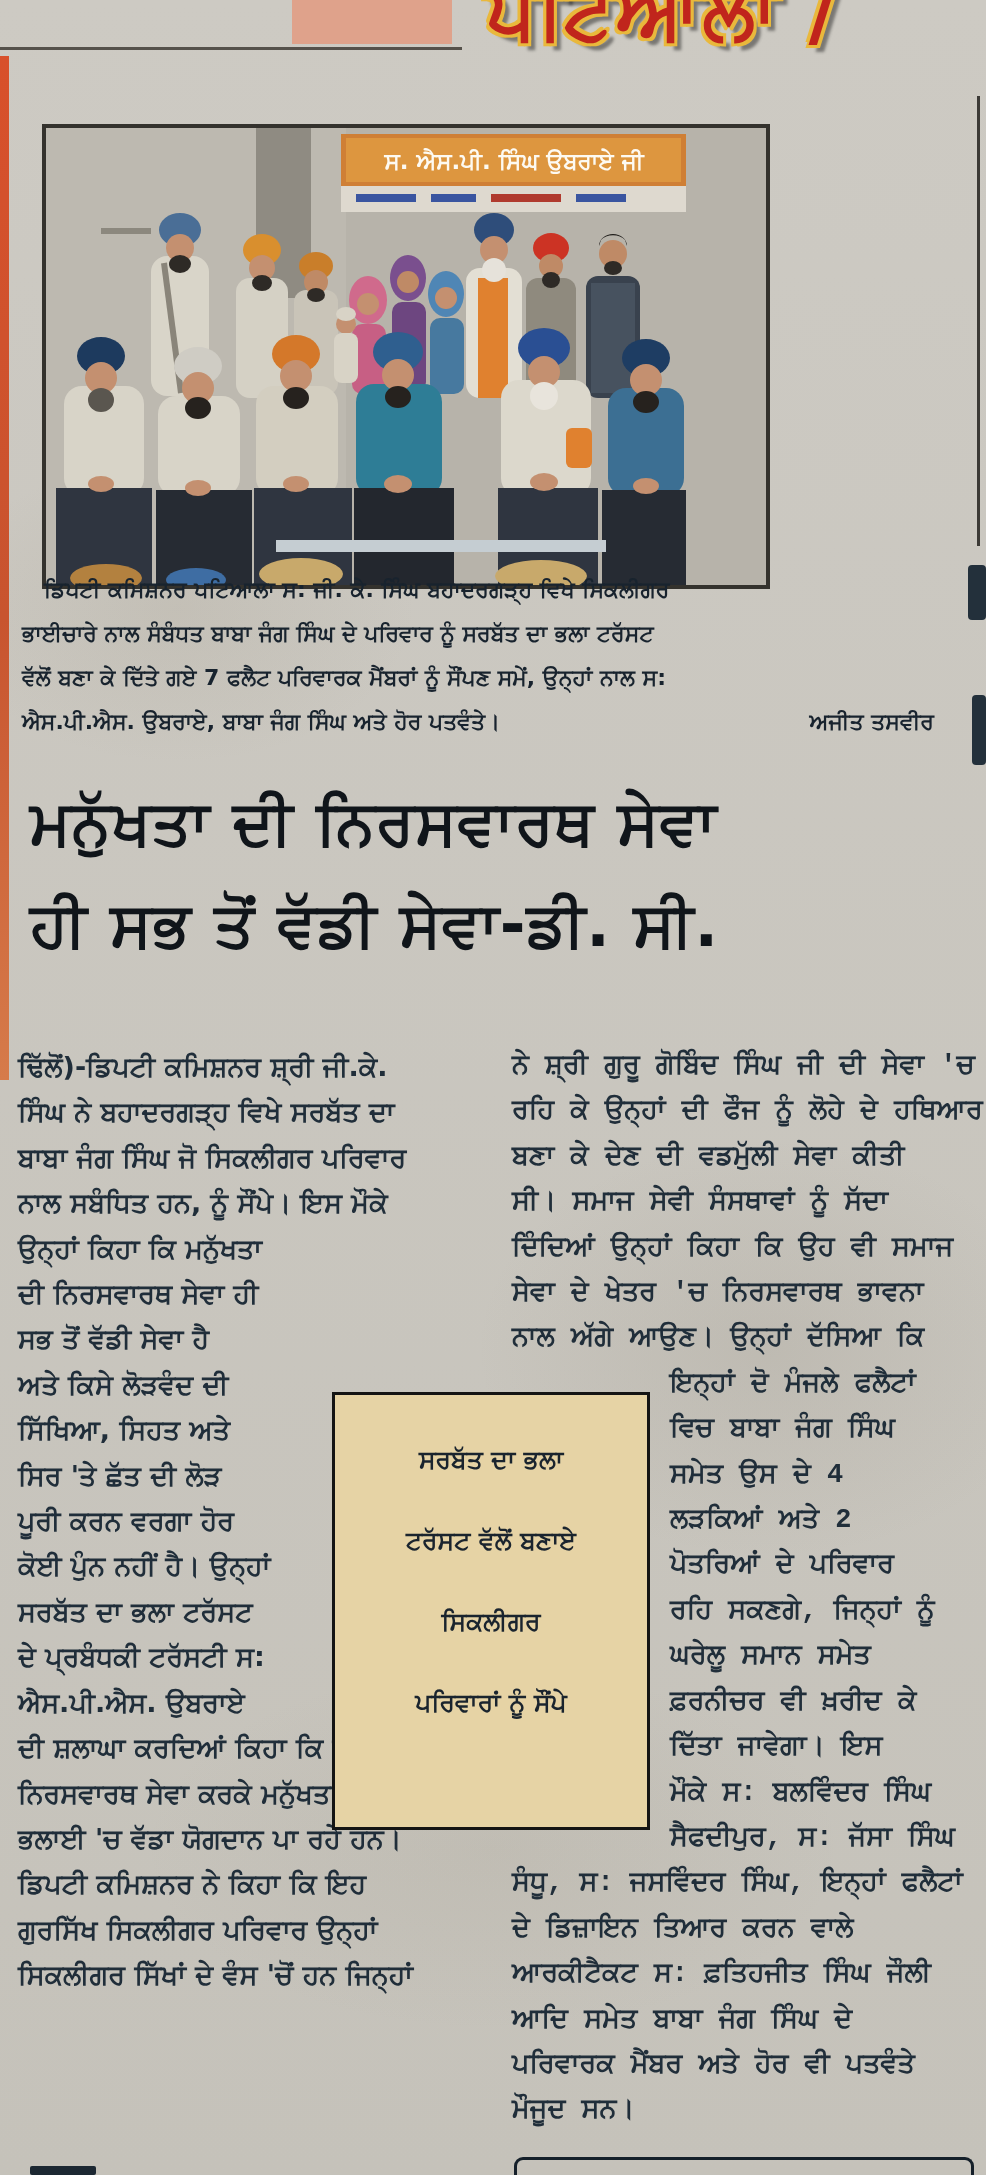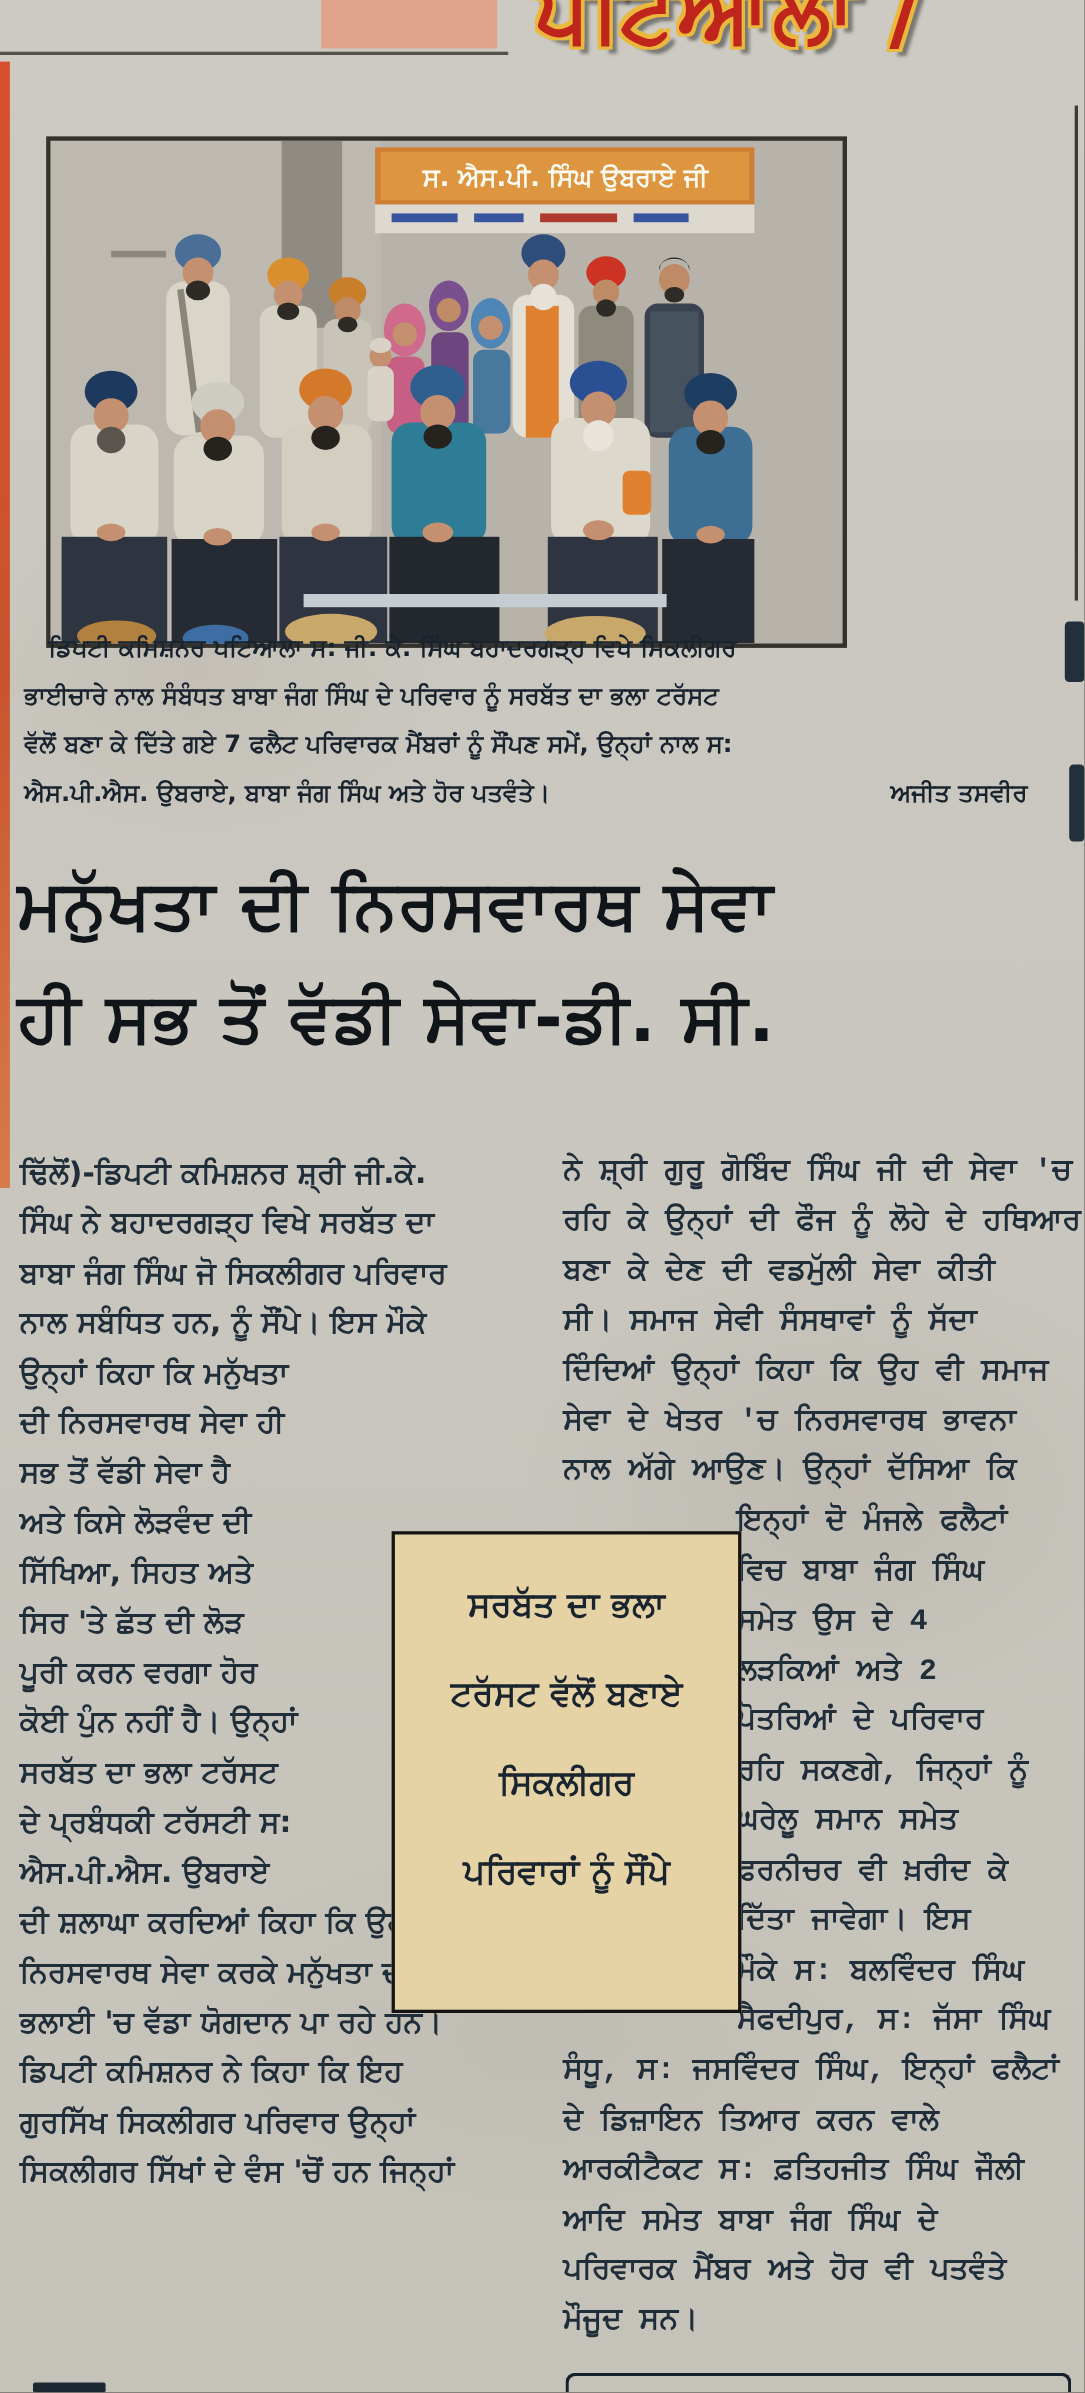--- a/index.html
+++ b/index.html
@@ -34,34 +34,34 @@
   .bottom-frag{position:absolute;left:30px;top:2166px;width:66px;height:9px;background:#1c2832;border-radius:2px;}
   .bottom-box{position:absolute;left:514px;top:2157px;width:460px;height:18px;box-sizing:border-box;
     border:3px solid #15202a;border-bottom:none;border-radius:9px 9px 0 0;}
   
   .caption{position:absolute;left:22px;top:568px;width:912px;
     font-size:22px;font-weight:bold;color:#18232e;line-height:44px;}
   .caption .line{white-space:nowrap;}
   .caption .line.first{padding-left:22px;}
   .caption-last{display:flex;justify-content:space-between;white-space:nowrap;}
   
-  .headline{position:absolute;left:16px;top:772px;width:940px;
+  .headline{position:absolute;left:30px;top:772px;width:940px;
     font-size:62px;font-weight:bold;color:#10151a;line-height:102px;letter-spacing:1px;}
   .headline div{white-space:nowrap;}
   
   .col{position:absolute;top:1044px;font-size:27px;font-weight:bold;color:#202e3a;line-height:45.4px;}
   .col .line{white-space:nowrap;}
   .col-left{left:18px;width:472px;}
   .col-left .line.first{padding-left:72px;}
   .col-right{left:512px;width:466px;font-family:Liberation Mono, monospace;}
   .col-right .line.indent{padding-left:158px;}
   
   .pull-quote{position:absolute;left:332px;top:1392px;width:318px;height:438px;box-sizing:border-box;
     background:#e6d3a5;border:3px solid #141414;text-align:center;
-    font-size:31px;font-weight:bold;color:#1a242e;padding-top:24px;line-height:81px;z-index:2;margin-left:24px;}
+    font-size:25px;font-weight:bold;color:#1a242e;padding-top:24px;line-height:81px;z-index:2;}
   .pull-quote .line{white-space:nowrap;}
 </style>
 </head>
 <body>
 
 <div class="page">
 
   <div class="salmon-block"></div>
   <div class="top-rule"></div>
   <div class="left-strip"></div>

